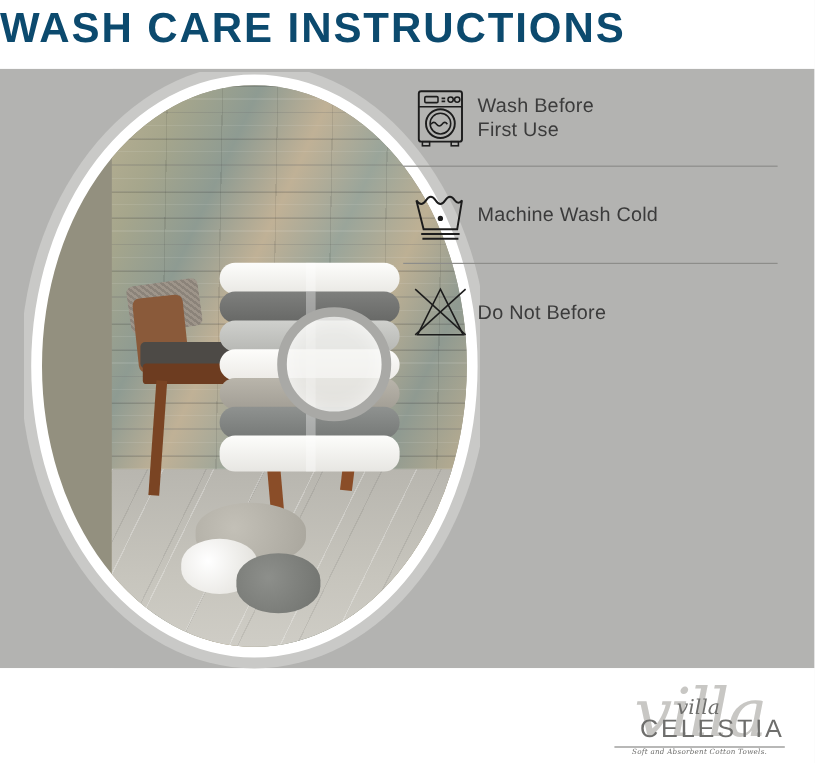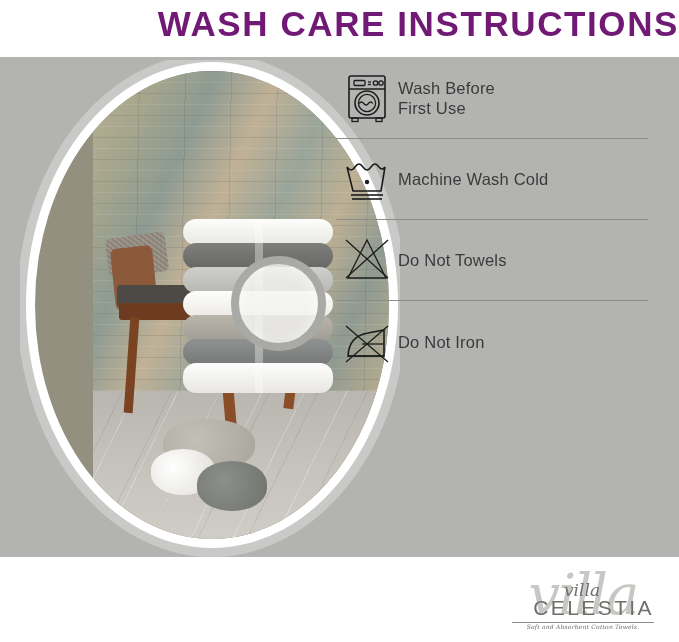--- a/index.html
+++ b/index.html
@@ -15,25 +15,25 @@
     font-family: "Liberation Sans", sans-serif;
     -webkit-font-smoothing: antialiased;
   }
 
   
   #page-title {
     position: absolute;
     top: 0px; left: 0; width: 679px;
     height: 48px;
     line-height: 48px;
-    text-align: right;
+    text-align: left;
     font-size: 35px;
     font-weight: bold;
     letter-spacing: 1.6px;
-    color: #701a75;
+    color: #0c4a6e;
     white-space: nowrap;
   }
 
   
   #gray-panel {
     position: absolute;
     left: 0; top: 57px;
     width: 679px; height: 500px;
     overflow: hidden;
   }
@@ -316,35 +316,23 @@
 
 
   <div class="care-row">
     <div class="care-icon">
       <svg width="54" height="52" viewBox="0 0 54 52" aria-hidden="true">
         <path class="ln-thin" d="M27 6 L46 44 L8 44 Z"></path>
         <line class="ln-thin" x1="6" y1="6" x2="48" y2="44"></line>
         <line class="ln-thin" x1="48" y1="6" x2="6" y2="44"></line>
       </svg>
     </div>
-    <div class="care-label">Do Not Towels</div>
+    <div class="care-label">Do Not Before</div>
   </div>
 
-  <div class="care-row">
-    <div class="care-icon">
-      <svg width="54" height="48" viewBox="0 0 54 48" aria-hidden="true">
-        <path class="ln" d="M8 38 Q9 18 28 15 L44 12 L44 38 Z"></path>
-        <line class="ln" x1="8" y1="38" x2="44" y2="38"></line>
-        <line class="ln-thin" x1="22" y1="26" x2="44" y2="26"></line>
-        <line class="ln-thin" x1="6" y1="8" x2="48" y2="44"></line>
-        <line class="ln-thin" x1="48" y1="8" x2="6" y2="44"></line>
-      </svg>
-    </div>
-    <div class="care-label">Do Not Iron</div>
-  </div>
 </div>
 
 <div id="logo">
   <div id="logo-script">villa</div>
   <div id="logo-villa">villa</div>
   <div id="logo-celestia">CELESTIA</div>
   <div id="logo-tagline">Soft and Absorbent Cotton Towels.</div>
 </div>
 
 </body></html>

